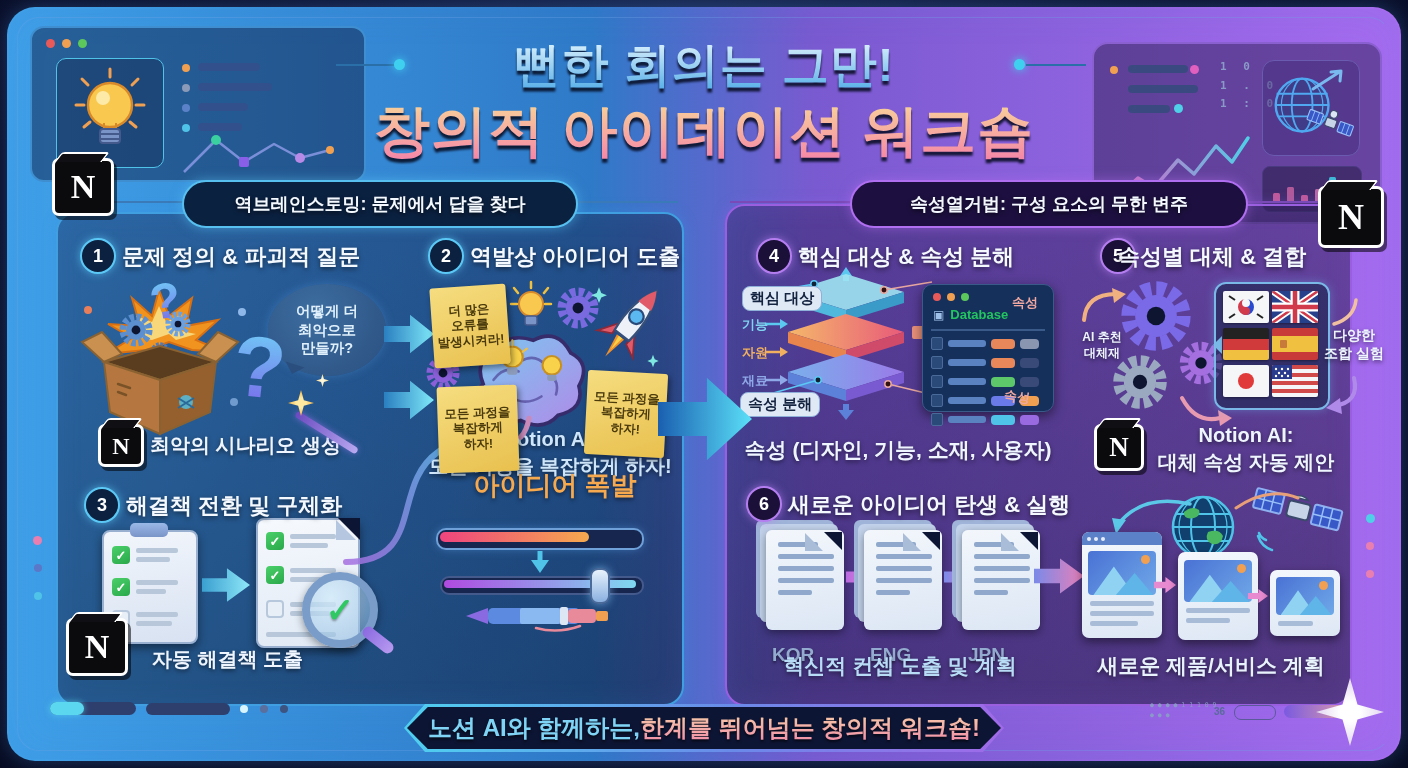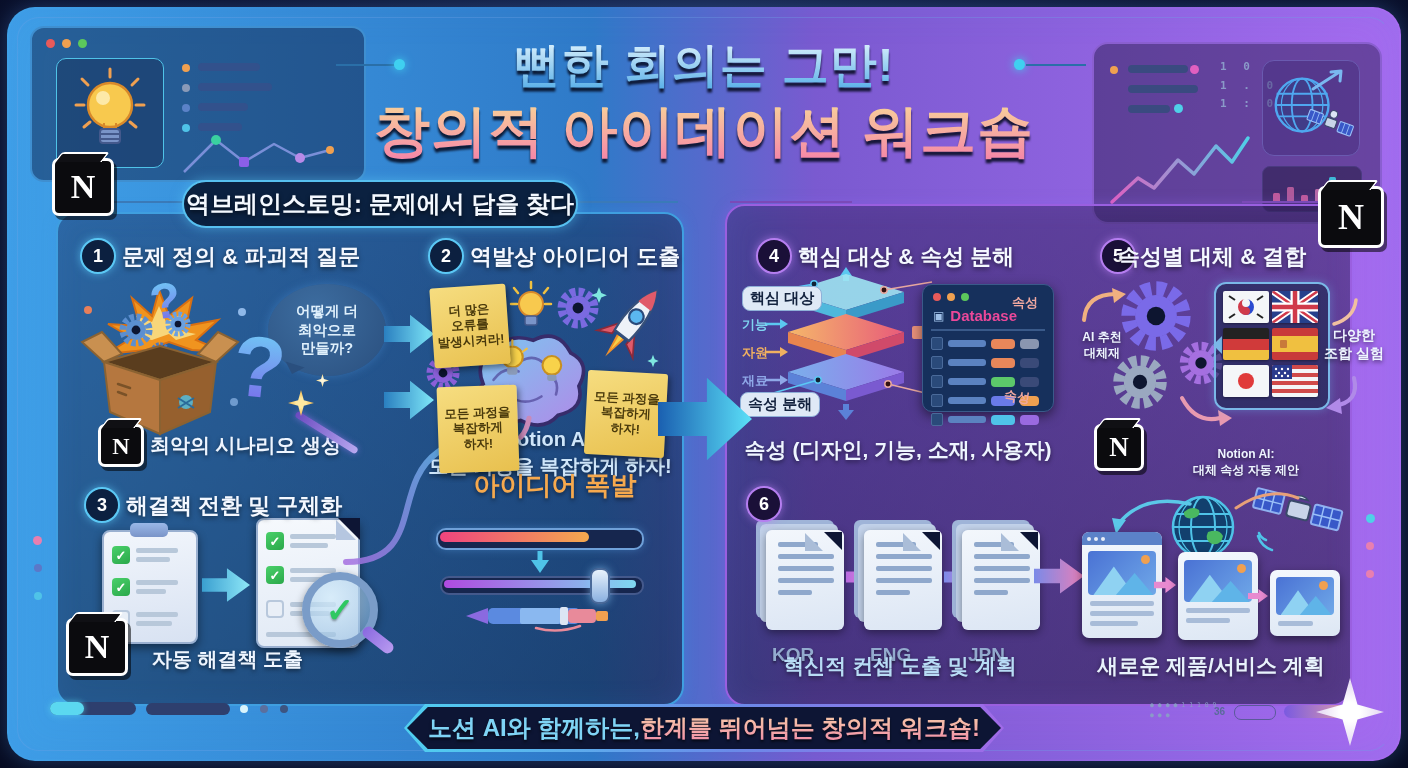--- a/index.html
+++ b/index.html
@@ -18,21 +18,21 @@
     border-right-color:rgba(160,110,240,.4);pointer-events:none;}
   
   .panel{position:absolute;border-radius:20px;}
   .panel-left{left:56px;top:212px;width:624px;height:490px;border:2.5px solid #3f9fe0;
     background:linear-gradient(160deg,rgba(26,48,96,.50),rgba(10,18,44,.55));
     box-shadow:0 0 14px rgba(60,150,230,.35), inset 0 0 26px rgba(60,130,220,.14);}
   .panel-right{left:725px;top:204px;width:623px;height:498px;border:2.5px solid #9a5fe0;
     background:linear-gradient(160deg,rgba(46,28,92,.45),rgba(14,12,40,.55));
     box-shadow:0 0 14px rgba(150,100,240,.35), inset 0 0 26px rgba(140,90,230,.14);}
   .hpill{position:absolute;height:44px;border-radius:24px;display:flex;align-items:center;justify-content:center;
-    font-weight:800;font-size:24px;color:#f4f9ff;z-index:6;text-shadow:0 2px 4px rgba(0,0,0,.6);}
+    font-weight:800;font-size:18px;color:#f4f9ff;z-index:6;text-shadow:0 2px 4px rgba(0,0,0,.6);}
   .hpill.blue{background:#0b2140;border:2.5px solid #57c0f0;box-shadow:0 0 12px rgba(90,200,245,.5);}
   .hpill.purple{background:#1d1040;border:2.5px solid #b06ef0;box-shadow:0 0 12px rgba(180,110,240,.5);}
   .hline{position:absolute;height:2px;z-index:5;}
   
   .badge{position:absolute;width:32px;height:32px;border-radius:50%;background:#0c2040;border:2px solid #5bc8f5;
     color:#fff;font-weight:800;font-size:18px;display:flex;align-items:center;justify-content:center;
     box-shadow:0 0 9px rgba(90,200,245,.65);z-index:4;}
   .badge.p{border-color:#b57ef0;background:#1a1038;box-shadow:0 0 9px rgba(181,126,240,.65);}
   .stitle{position:absolute;font-size:22px;font-weight:800;color:#f4f8ff;text-shadow:0 2px 5px rgba(0,0,0,.55);z-index:4;}
   .cap{position:absolute;font-weight:800;color:#eef5ff;text-shadow:0 2px 4px rgba(0,0,0,.5);}
@@ -268,20 +268,21 @@
 
   <div class="panel panel-left"></div>
   <div class="panel panel-right"></div>
 
   <div class="hline" style="left:62px;top:201px;width:124px;background:#3a7ab8;"></div>
   <div class="hline" style="left:572px;top:201px;width:106px;background:#3a7ab8;"></div>
   <div class="hpill blue" style="left:182px;top:180px;width:392px;">역브레인스토밍: 문제에서 답을 찾다</div>
 
   <div class="hline" style="left:730px;top:201px;width:122px;background:#7a4ab8;"></div>
   <div class="hline" style="left:1242px;top:201px;width:102px;background:#7a4ab8;"></div>
+  <div class="hpill purple" style="left:850px;top:180px;width:394px;">속성열거법: 구성 요소의 무한 변주</div>
 
   <div class="badge" style="left:80px;top:238px;">1</div>
   <div class="stitle" style="left:122px;top:242px;">문제 정의 &amp; 파괴적 질문</div>
 
   <svg class="abs" style="left:74px;top:282px;z-index:2" width="190" height="160" viewBox="0 0 190 160">
     <polygon points="85,8 95,34 118,16 112,44 144,38 122,58 150,70 118,68 95,60 72,68 32,72 58,56 34,42 66,44 58,16 78,34" fill="#f0941f" stroke="#d86f12" stroke-width="2"></polygon>
     <polygon points="85,24 92,40 108,32 102,48 122,52 102,58 95,52 78,58 58,54 72,46 62,34 78,40" fill="#f8d67a"></polygon>
     <use href="#gearsym" transform="translate(62,48) scale(1.05)" style="color:#5b8fd0"></use>
     <use href="#gearsym" transform="translate(104,42) scale(0.8)" style="color:#6aa0e0"></use>
     <use href="#gearsym" transform="translate(86,70) scale(0.62)" style="color:#4a7ac0"></use>
@@ -529,21 +530,21 @@
   <div class="lbl-badge" style="left:740px;top:392px;">속성 분해</div>
   <div class="rowlbl" style="left:1012px;top:294px;color:#f0a8a0;">속성</div>
   <div class="rowlbl" style="left:1004px;top:388px;color:#f0a8a0;transform:rotate(8deg);">속성</div>
 
   <div class="dbwin" style="left:922px;top:284px;width:130px;height:126px;">
     <div class="dot" style="left:10px;top:8px;width:8px;height:8px;background:#e85a5a;"></div>
     <div class="dot" style="left:24px;top:8px;width:8px;height:8px;background:#f0a050;"></div>
     <div class="dot" style="left:38px;top:8px;width:8px;height:8px;background:#5cc85c;"></div>
     <div class="abs" style="left:10px;top:22px;display:flex;align-items:center;gap:6px;">
       <span style="color:#9fc0e8;font-size:12px;">▣</span>
-      <span style="color:#ec4899;font-weight:800;font-size:15px;">Database</span>
+      <span style="color:#22c55e;font-weight:800;font-size:13px;">Database</span>
     </div>
     <div class="abs" style="left:8px;top:44px;width:114px;height:1.5px;background:#3a5a8a;"></div>
     <div class="abs" style="left:0;top:46px;width:130px;">
       <div class="dbrow">
           <span class="ric"></span>
           <span class="rbar"></span>
           <span class="rtag" style="background:#e8875a;"></span>
           <span class="rtag2" style="background:#8a96b0;"></span>
         </div>
       <div class="dbrow">
@@ -661,24 +662,25 @@
   <div class="cap preline ctr" style="left:1306px;top:326px;width:96px;font-size:14px;line-height:1.3;">다양한
 조합 실험</div>
   <svg class="abs" style="left:1326px;top:296px" width="40" height="34" viewBox="0 0 40 34">
     <path d="M8,28 Q28,22 30,4" fill="none" stroke="#f0c0a0" stroke-width="3.5" stroke-linecap="round"></path>
   </svg>
   <svg class="abs" style="left:1318px;top:374px" width="44" height="42" viewBox="0 0 44 42">
     <path d="M36,4 Q42,28 16,32" fill="none" stroke="#b08ae8" stroke-width="4" stroke-linecap="round"></path>
     <polygon points="22,24 8,34 24,40" fill="#b08ae8"></polygon>
   </svg>
 
-  <div class="cap preline ctr" style="left:1146px;top:422px;width:200px;font-size:12px;line-height:1.35;margin-top:24px;">Notion AI:
+  <div class="cap preline ctr" style="left:1146px;top:422px;width:200px;font-size:20px;line-height:1.35;">Notion AI:
 대체 속성 자동 제안</div>
 
   <div class="badge p" style="left:746px;top:486px;">6</div>
+  <div class="stitle" style="left:788px;top:490px;">새로운 아이디어 탄생 &amp; 실행</div>
 
   <div class="docstack" style="left:764px;top:528px;">
     <div class="sheet back1"></div>
       <div class="sheet back2"></div>
     <div class="sheet front">
         <div class="fold"></div>
       <div class="dline" style="width:40px;margin-top:12px;"></div>
         <div class="dline"></div>
         <div class="dline"></div>
         <div class="dline"></div>

